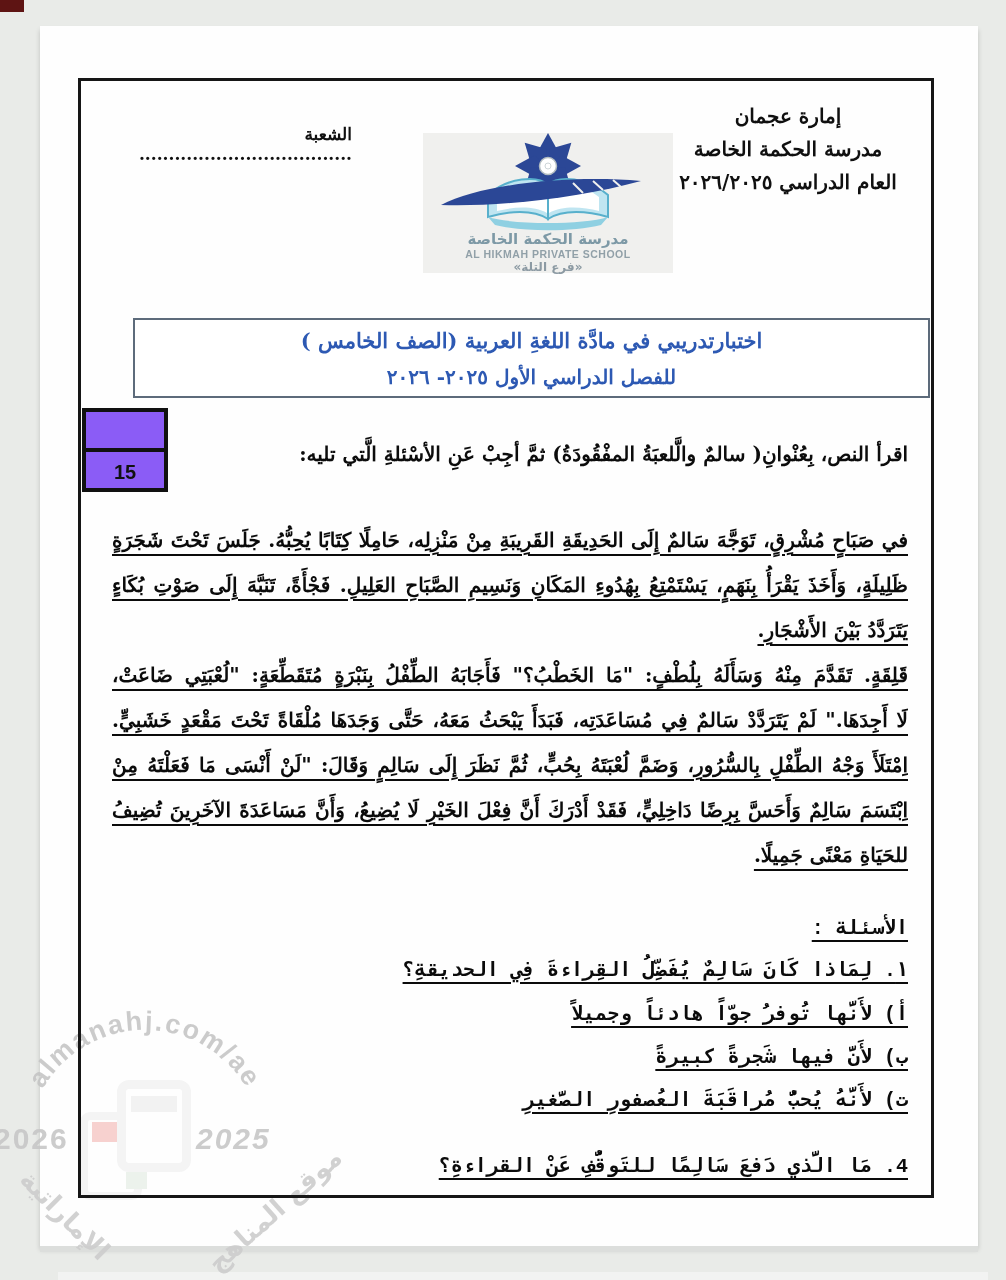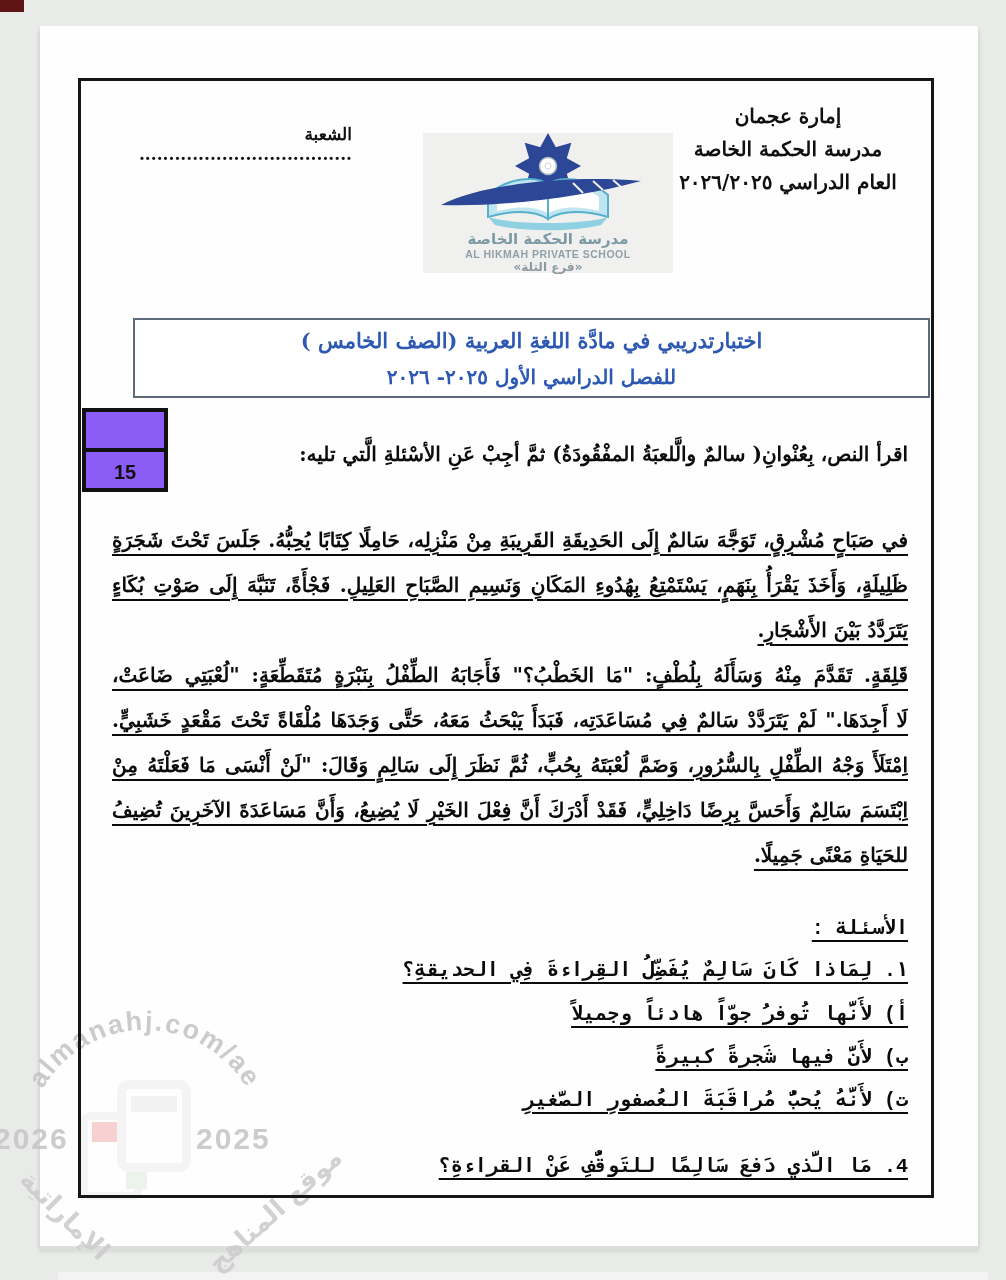--- a/index.html
+++ b/index.html
@@ -152,21 +152,21 @@
 </div>
 <svg class="abs wm" style="left:0;top:1000px;" width="320" height="280" viewBox="0 0 320 280">
   <defs>
     <path id="arcTop" d="M 27 148 A 118 118 0 0 1 263 148"></path>
   </defs>
   <text font-size="27" font-weight="bold" fill="#c3c3c3" opacity="0.85" letter-spacing="2" font-family="Liberation Sans, sans-serif">
     <textPath href="#arcTop" startOffset="50%" text-anchor="middle">almanahj.com/ae</textPath>
   </text>
 </svg>
 <div class="abs wm wm-year" style="left:-6px;top:1122px;">2026</div>
-<div class="abs wm wm-year" style="left:196px;top:1122px;">2025</div>
+<div class="abs wm wm-year" style="left:196px;top:1122px;font-style:italic;">2025</div>
 <div class="abs wm wm-ar wm-ar-right">موقع المناهج</div>
 <div class="abs wm wm-ar wm-ar-left">الإماراتية</div>
 
 <div class="abs frame"></div>
 
 <div class="abs hdr-right">
   <div>إمارة عجمان</div>
   <div>مدرسة الحكمة الخاصة</div>
   <div>العام الدراسي ٢٠٢٦/٢٠٢٥</div>
 </div>

